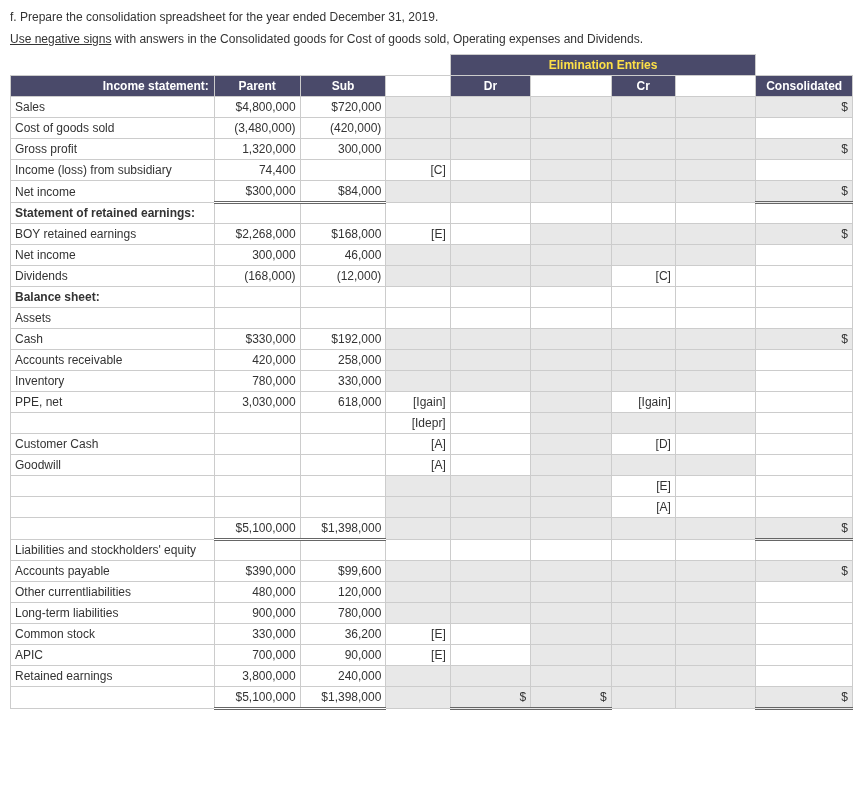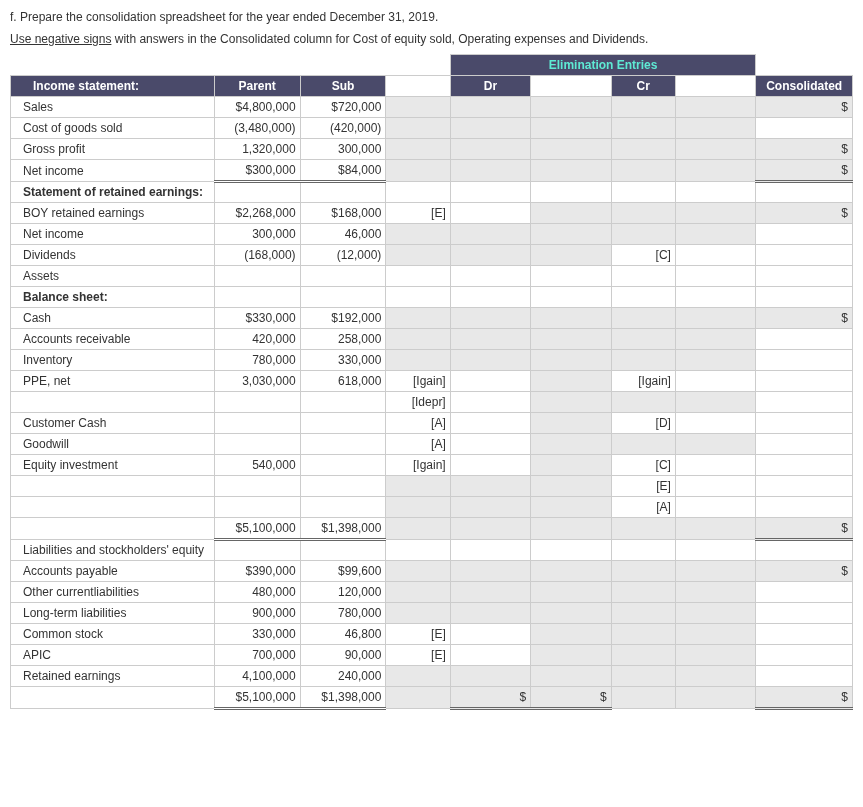--- a/index.html
+++ b/index.html
@@ -1,35 +1,35 @@
 <!DOCTYPE html>
 <html><head>
 <meta charset="utf-8">
 <style>
 body{font-family:Arial,Helvetica,sans-serif;font-size:13px;color:#333;margin:0;padding:10px;width:863px;box-sizing:border-box}
 .instructions{font-size:12px;margin-bottom:8px}
 .instructions .underline{text-decoration:underline;font-weight:normal}
 table{border-collapse:collapse;width:100%}
 td,th{border:1px solid #ccc;padding:3px 5px;font-size:12px;height:20px;box-sizing:border-box;vertical-align:middle}
 th{background:#4a4a6a;color:#fff;font-weight:bold;}
-th.left{text-align:left;padding-left:22px}
-.elim-header{background:#4a4a6a;color:#5eead4;font-weight:bold;text-align:center;border:1px solid #ccc}
-td.label{text-align:left;padding-left:12px}
+th.left{text-align:right;padding-left:22px}
+.elim-header{background:#4a4a6a;color:#fde047;font-weight:bold;text-align:center;border:1px solid #ccc}
+td.label{text-align:left;padding-left:4px}
 td.label-bold{font-weight:bold}
 td.num{text-align:right;padding-right:4px}
 td.bracket{text-align:right;padding-right:4px}
 td.input{background:#fff}
 td.locked{background:#e8e8e8}
 </style>
 </head>
 <body>
 
 <div class="instructions">f. Prepare the consolidation spreadsheet for the year ended December 31, 2019.</div>
 <div class="instructions">
-  <span class="underline">Use negative signs</span><span> with answers in the Consolidated column for Cost of equity sold, Operating expenses and Dividends.</span>
+  <span class="underline">Use negative signs</span><span> with answers in the Consolidated goods for Cost of goods sold, Operating expenses and Dividends.</span>
 </div>
 
 <table>
 <colgroup>
 <col style="width:190px">
       <col style="width:80px">
       <col style="width:80px">
       <col style="width:60px">
       <col style="width:75px">
       <col style="width:75px">
@@ -82,20 +82,31 @@
 <td class="num" style="border-top:1px solid #666">1,320,000</td>
 <td class="num" style="border-top:1px solid #666">300,000</td>
 <td class="locked"></td>
         <td class="locked"></td>
         <td class="locked"></td>
         <td class="locked"></td>
         <td class="locked"></td>
 <td class="num locked" style="border-top:1px solid #666">$</td>
 </tr>
 <tr>
+<td class="label">Income (loss) from subsidiary</td>
+<td class="num">74,400</td>
+<td class="num"></td>
+<td class="bracket">[C]</td>
+<td class="input"></td>
+<td class="locked"></td>
+        <td class="locked"></td>
+        <td class="locked"></td>
+<td class="num input"></td>
+</tr>
+<tr>
 <td class="label">Net income</td>
 <td class="num" style="border-top:1px solid #666;border-bottom:3px double #666">$300,000</td>
 <td class="num" style="border-top:1px solid #666;border-bottom:3px double #666">$84,000</td>
 <td class="locked"></td>
         <td class="locked"></td>
         <td class="locked"></td>
         <td class="locked"></td>
         <td class="locked"></td>
 <td class="num locked" style="border-top:1px solid #666;border-bottom:3px double #666">$</td>
 </tr>
@@ -137,32 +148,32 @@
 <td class="num">(168,000)</td>
 <td class="num">(12,000)</td>
 <td class="locked"></td>
         <td class="locked"></td>
         <td class="locked"></td>
 <td class="bracket">[C]</td>
 <td class="input"></td>
 <td class="num input"></td>
 </tr>
 <tr>
+<td class="label label-bold">Balance sheet:</td>
+<td></td>
+        <td></td>
+        <td></td>
+        <td></td>
+        <td></td>
+        <td></td>
+        <td></td>
+        <td></td>
+</tr>
+<tr>
 <td class="label">Assets</td>
-<td></td>
-        <td></td>
-        <td></td>
-        <td></td>
-        <td></td>
-        <td></td>
-        <td></td>
-        <td></td>
-</tr>
-<tr>
-<td class="label label-bold">Balance sheet:</td>
 <td></td>
         <td></td>
         <td></td>
         <td></td>
         <td></td>
         <td></td>
         <td></td>
         <td></td>
 </tr>
 <tr>
@@ -236,31 +247,20 @@
 <td></td>
         <td></td>
 <td class="bracket">[A]</td>
 <td class="input"></td>
 <td class="locked"></td>
         <td class="locked"></td>
         <td class="locked"></td>
 <td class="num input"></td>
 </tr>
 <tr>
-<td class="label">Equity investment</td>
-<td class="num">540,000</td>
-<td></td>
-<td class="bracket">[Igain]</td>
-<td class="input"></td>
-<td class="locked"></td>
-<td class="bracket">[C]</td>
-<td class="input"></td>
-<td class="num input"></td>
-</tr>
-<tr>
 <td></td>
         <td></td>
         <td></td>
         <td class="locked"></td>
         <td class="locked"></td>
         <td class="locked"></td>
 <td class="bracket">[E]</td>
 <td class="input"></td>
         <td></td>
 </tr>
@@ -326,42 +326,42 @@
 <td class="locked"></td>
         <td class="locked"></td>
         <td class="locked"></td>
         <td class="locked"></td>
         <td class="locked"></td>
 <td class="num input"></td>
 </tr>
 <tr>
 <td class="label">Common stock</td>
 <td class="num">330,000</td>
-<td class="num">46,800</td>
+<td class="num">36,200</td>
 <td class="bracket">[E]</td>
 <td class="input"></td>
 <td class="locked"></td>
         <td class="locked"></td>
         <td class="locked"></td>
 <td class="num input"></td>
 </tr>
 <tr>
 <td class="label">APIC</td>
 <td class="num">700,000</td>
 <td class="num">90,000</td>
 <td class="bracket">[E]</td>
 <td class="input"></td>
 <td class="locked"></td>
         <td class="locked"></td>
         <td class="locked"></td>
 <td class="num input"></td>
 </tr>
 <tr>
 <td class="label">Retained earnings</td>
-<td class="num">4,100,000</td>
+<td class="num">3,800,000</td>
 <td class="num">240,000</td>
 <td class="locked"></td>
         <td class="locked"></td>
         <td class="locked"></td>
         <td class="locked"></td>
         <td class="locked"></td>
 <td class="num input"></td>
 </tr>
 <tr>
 <td></td>

